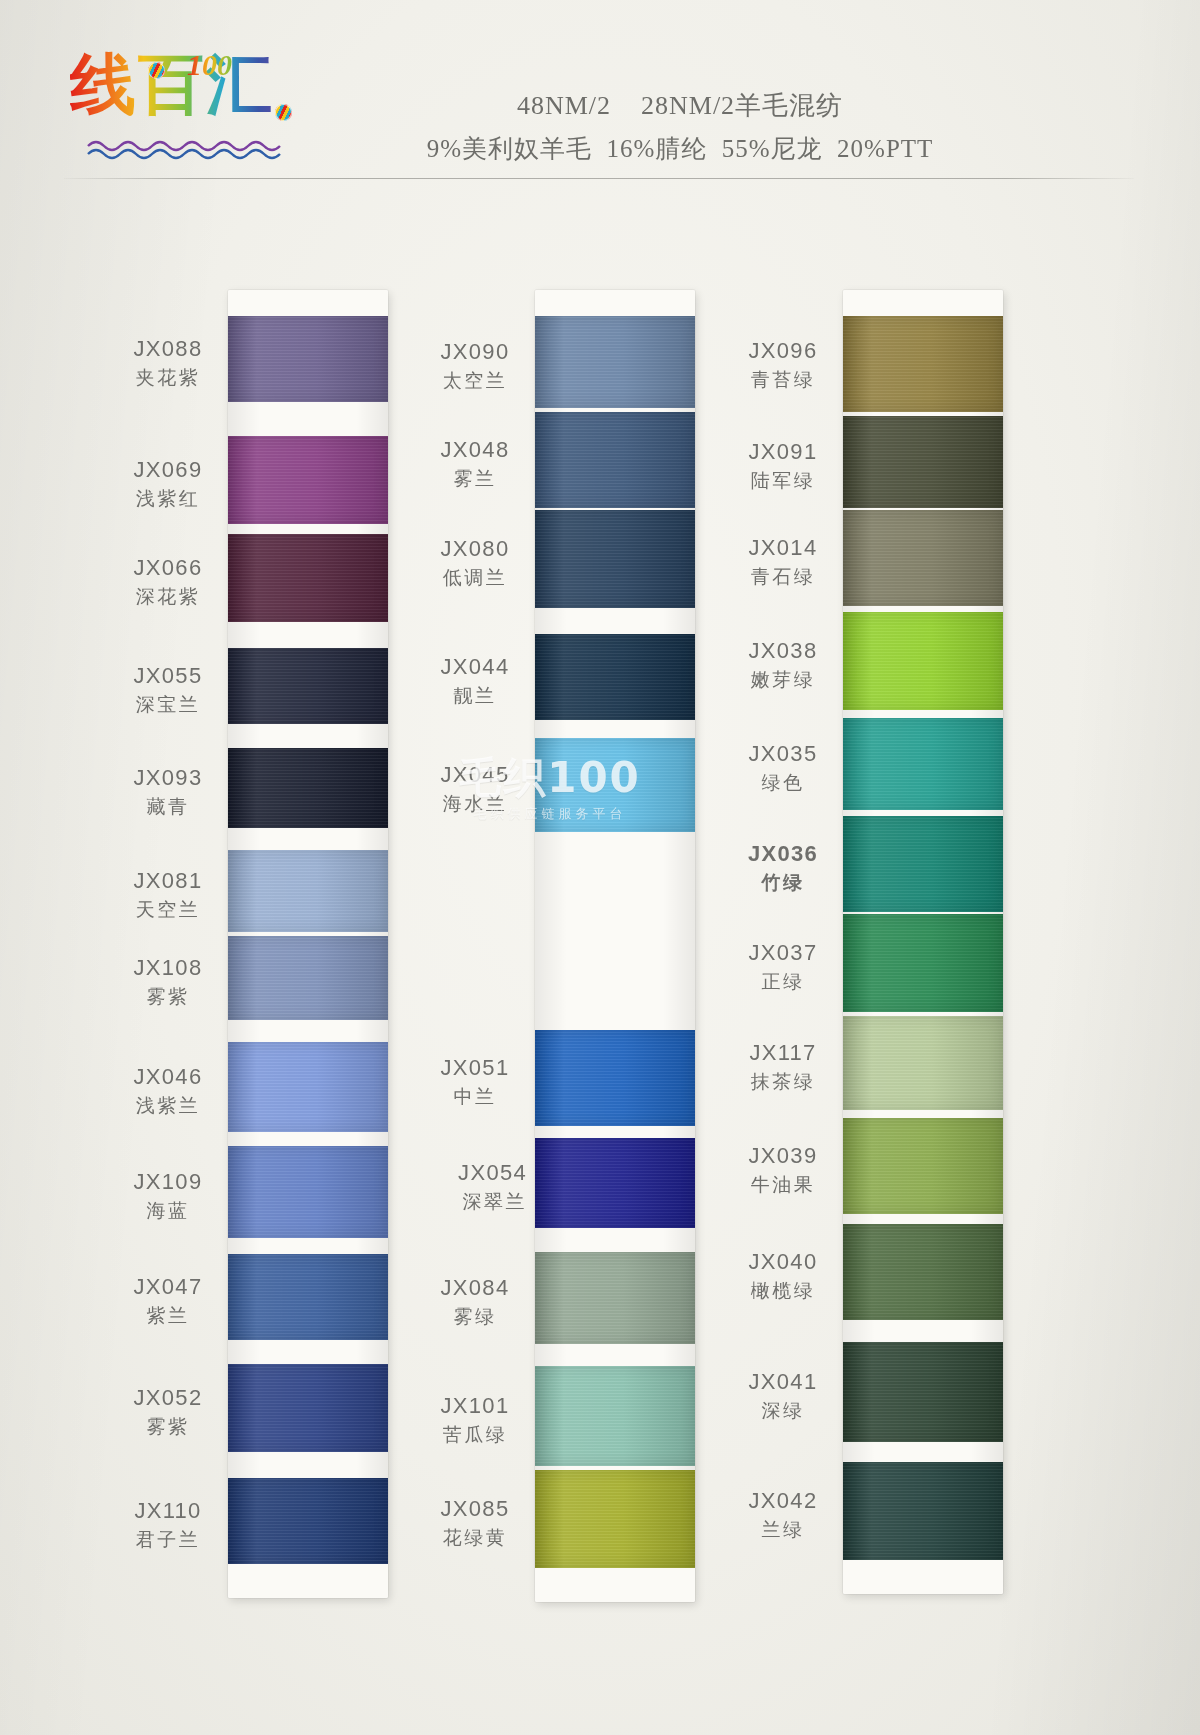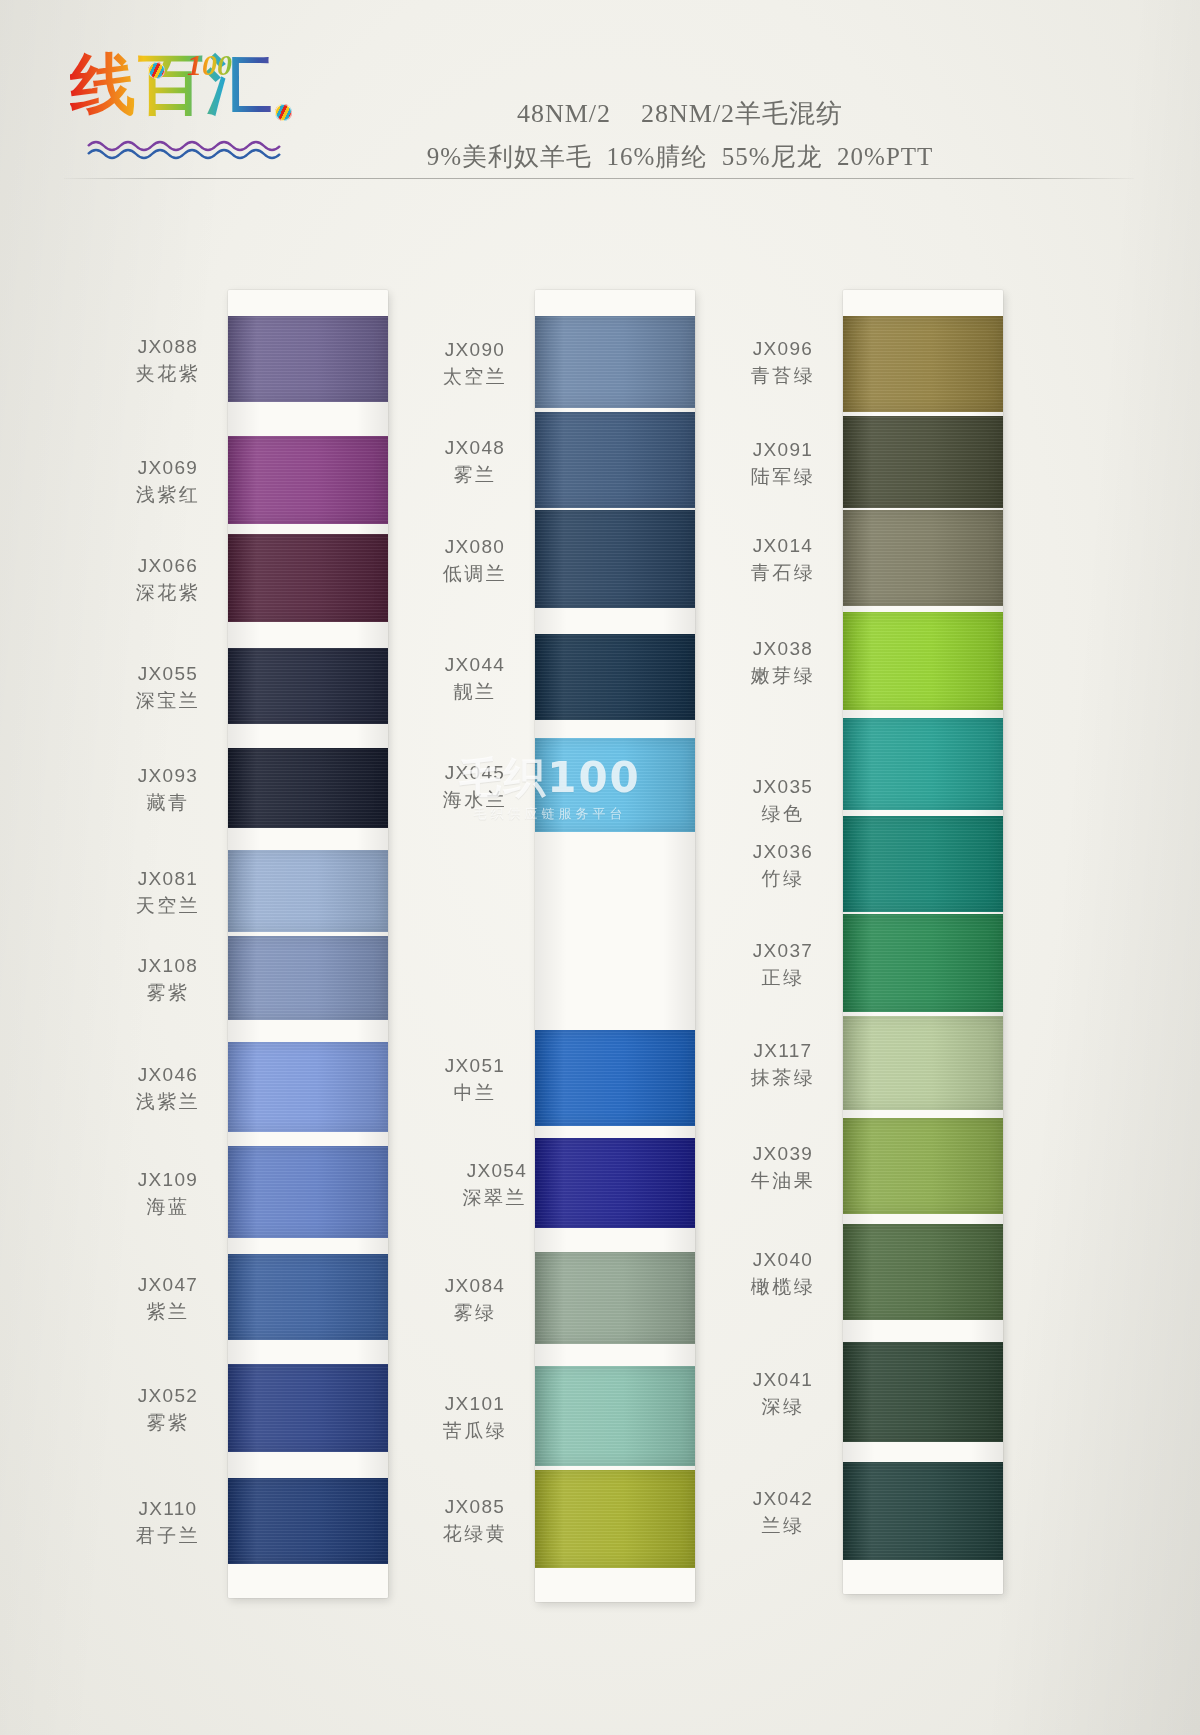--- a/index.html
+++ b/index.html
@@ -43,21 +43,21 @@
     position:absolute;width:17px;height:17px;border-radius:50%;
     background:repeating-linear-gradient(115deg,#e2231a 0 3px,#f2c41b 3px 6px,#2aa8c9 6px 9px);
     box-shadow:0 0 0 1px rgba(255,255,255,.7) inset;
   }
   .logo-dot.d1{left:78px;top:20px;}
   .logo-dot.d2{left:205px;top:62px;}
   .logo-wave{position:absolute;left:16px;top:96px;width:205px;height:24px;}
 
   .spec{
     position:absolute;left:330px;top:78px;width:700px;
-    text-align:center;color:#6e6e6a;margin-top:8px;
+    text-align:center;color:#6e6e6a;
   }
   .spec-line1{
     font-family:"Liberation Serif","DejaVu Serif",serif;
     font-size:26px;letter-spacing:1px;margin-bottom:9px;white-space:pre;
   }
   .spec-line2{
     font-family:"Liberation Serif","DejaVu Serif",serif;
     font-size:25px;letter-spacing:1px;white-space:pre;
   }
   .hrule{
@@ -106,21 +106,21 @@
     background:linear-gradient(90deg,rgba(0,0,0,.07),rgba(0,0,0,0) 20%,rgba(0,0,0,0) 80%,rgba(0,0,0,.07));
   }
 
   .labels{position:absolute;left:0;top:0;width:108px;}
   .label{
     position:absolute;right:6px;text-align:center;width:104px;
     color:#6f6f6c;line-height:1.28;
   }
   .label .code{
     font-family:"Liberation Sans","DejaVu Sans",sans-serif;
-    font-size:19px;letter-spacing:1.3px;display:block;
+    font-size:22px;letter-spacing:1.3px;display:block;
   }
   .label .name{
     font-family:"Liberation Serif","DejaVu Serif",serif;
     font-size:19px;letter-spacing:2.5px;display:block;margin-top:3px;
   }
 
   
   .watermark{
     position:absolute;left:400px;top:755px;width:300px;height:90px;
     text-align:center;pointer-events:none;
@@ -327,25 +327,25 @@
         <span class="name">陆军绿</span>
       </div>
       <div class="label" style="top: 244px;">
         <span class="code">JX014</span>
         <span class="name">青石绿</span>
       </div>
       <div class="label" style="top: 347px;">
         <span class="code">JX038</span>
         <span class="name">嫩芽绿</span>
       </div>
-      <div class="label" style="top: 450px; margin-top: 35px;">
+      <div class="label" style="top: 450px;">
         <span class="code">JX035</span>
         <span class="name">绿色</span>
       </div>
-      <div class="label" style="top: 550px;">
+      <div class="label" style="top: 550px; font-weight: bold;">
         <span class="code">JX036</span>
         <span class="name">竹绿</span>
       </div>
       <div class="label" style="top: 649px;">
         <span class="code">JX037</span>
         <span class="name">正绿</span>
       </div>
       <div class="label" style="top: 749px;">
         <span class="code">JX117</span>
         <span class="name">抹茶绿</span>

